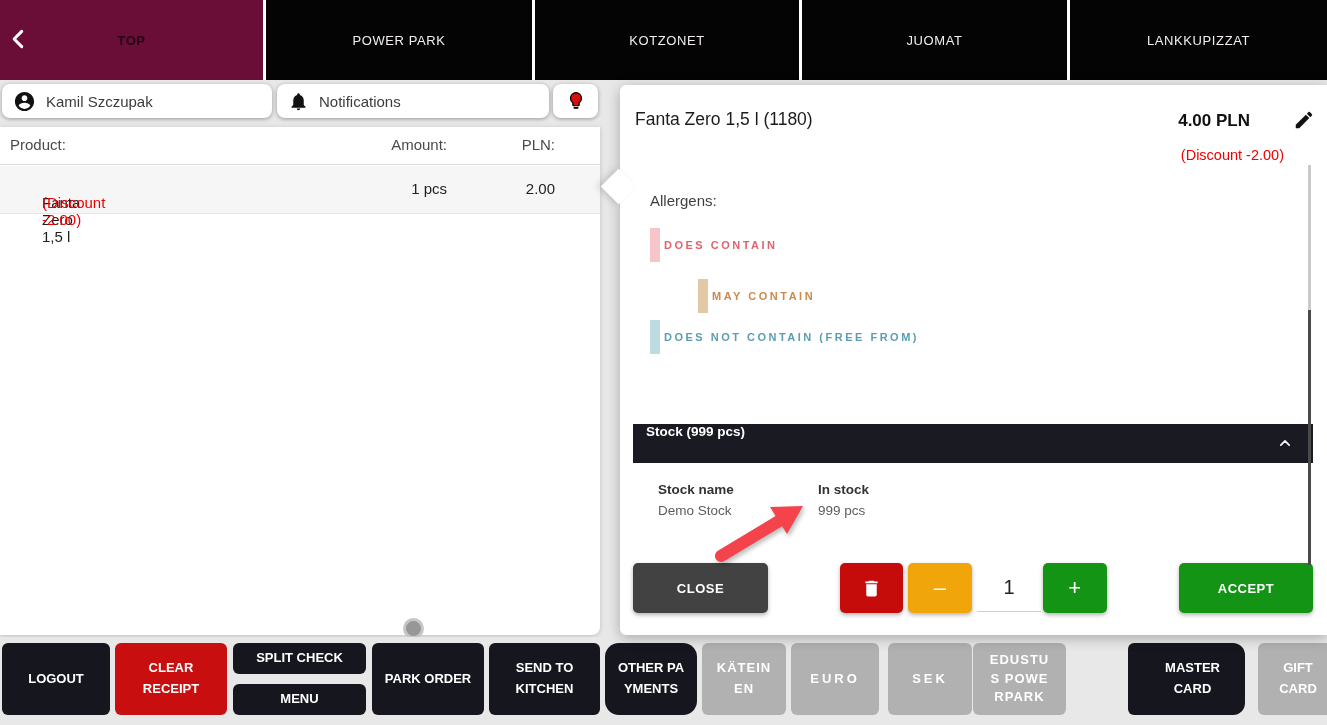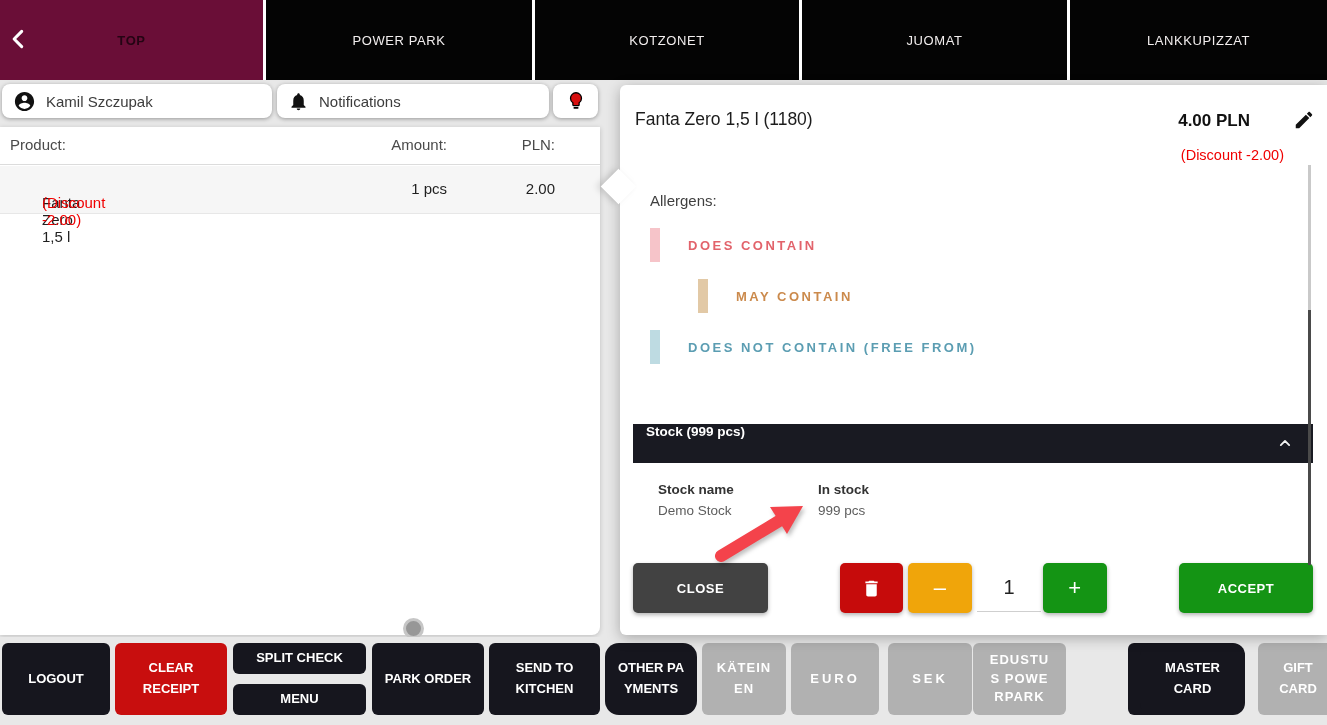--- a/index.html
+++ b/index.html
@@ -48,23 +48,23 @@
   .pointer-diamond { position:absolute; left:606px; top:174px; width:25px; height:25px; background:#ffffff;
                      transform:rotate(45deg); filter:drop-shadow(-3px 3px 3px rgba(0,0,0,.15)); z-index:7; }
   .dialog { position:absolute; left:620px; top:85px; width:707px; height:550px; background:#ffffff;
             border-radius:6px 0 0 6px; box-shadow:0 3px 14px rgba(0,0,0,.28); z-index:6; }
   .d-title { position:absolute; left:15px; top:24px; font-size:17.5px; font-weight:500; color:#1c1c1c; }
   .d-price { position:absolute; right:77px; top:26px; font-size:17px; font-weight:700; color:#111; }
   .d-edit { position:absolute; right:12px; top:24px; width:22px; height:22px; cursor:pointer; }
   .d-discount { position:absolute; right:43px; top:62px; font-size:14.5px; color:#f00000; }
   .d-allergens-label { position:absolute; left:30px; top:107px; font-size:15px; color:#3f3f3f; }
   .alg { position:absolute; left:30px; display:flex; align-items:center; }
-  .alg-0 { top:143px; } .alg-1 { top:194px;padding-left:48px; } .alg-2 { top:245px; }
+  .alg-0 { top:143px; } .alg-1 { top:194px;padding-left:48px; } .alg-2 { top:235px; }
   .alg .bar { width:10px; height:34px; }
-  .alg .txt { margin-left:28px; font-size:13px; font-weight:700; letter-spacing:2.5px; }
+  .alg .txt { margin-left:4px; font-size:11px; font-weight:700; letter-spacing:2.5px; }
   .alg-0 .bar { background:#f6c4c9; } .alg-0 .txt { color:#e2636b; }
   .alg-1 .bar { background:#e2c9a6; } .alg-1 .txt { color:#cb8a4c; }
   .alg-2 .bar { background:#bedbe2; } .alg-2 .txt { color:#5b9db2; }
 
   .stock-head { position:absolute; left:13px; top:339px; width:680px; height:39px; background:#191a22;
                 display:flex; align-items:flex-start; cursor:pointer; }
   .stock-head .t { margin-left:13px; font-size:13.5px; font-weight:700; color:#fff; }
   .stock-head .chev { position:absolute; right:18px; top:9px; width:20px; height:20px; }
   .stk-label { position:absolute; font-size:13.5px; font-weight:700; color:#333; top:397px; }
   .stk-value { position:absolute; font-size:13.5px; color:#5d5d5d; top:418px; }

